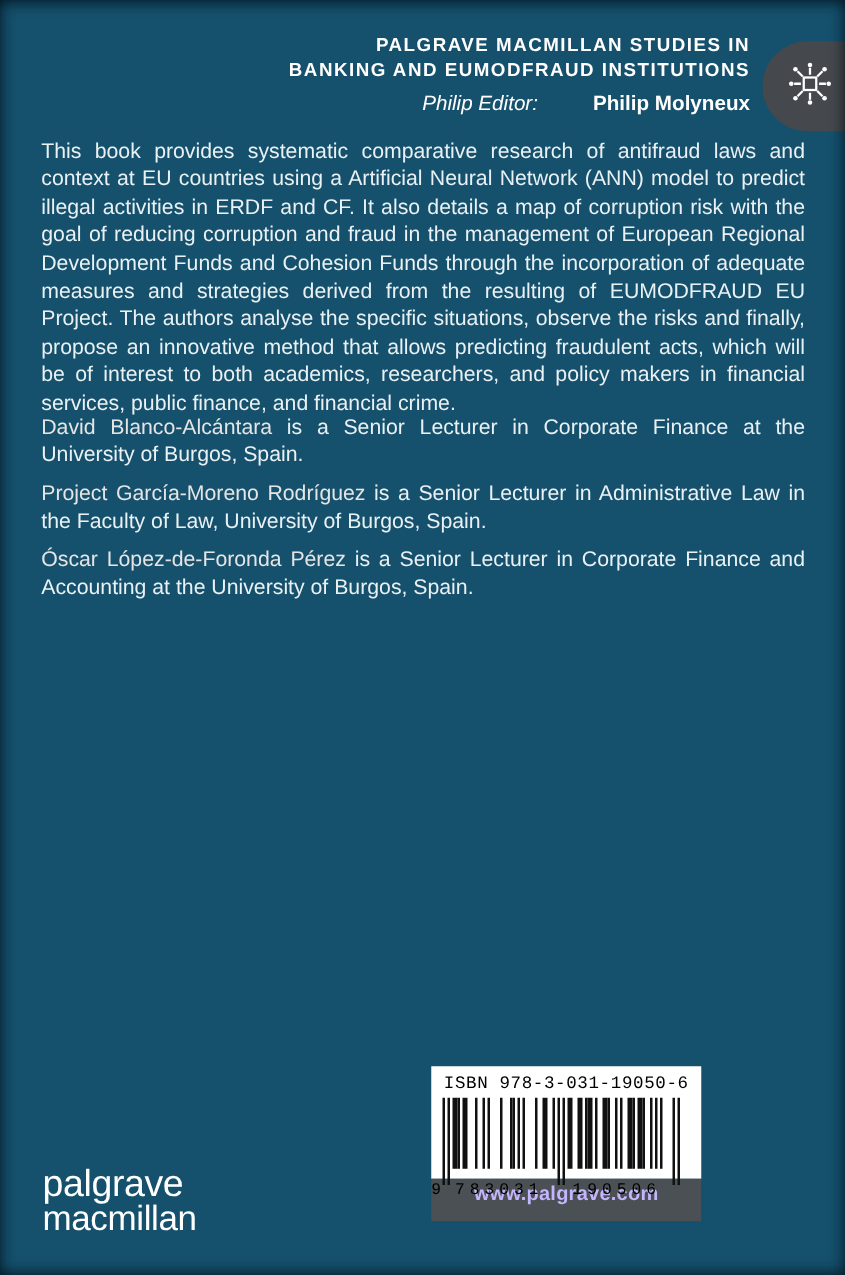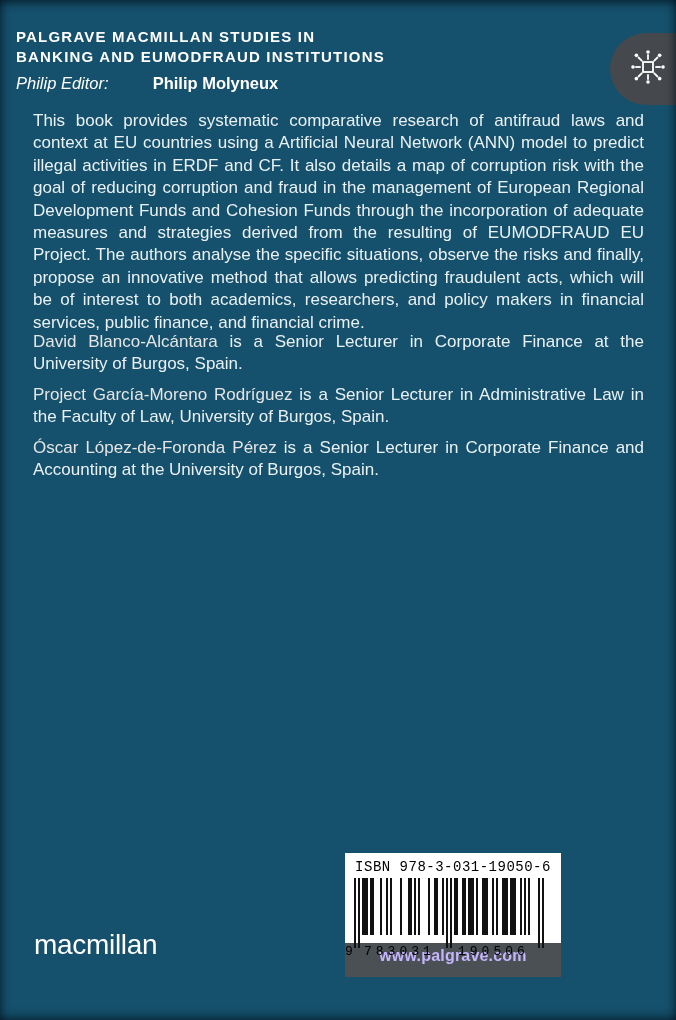--- a/index.html
+++ b/index.html
@@ -18,21 +18,21 @@
   #cover::after{
     content:"";position:absolute;inset:0;pointer-events:none;
     box-shadow:
       inset 0 7px 10px -4px rgba(0,12,20,.6),
       inset 0 -7px 10px -4px rgba(0,12,20,.5),
       inset 7px 0 10px -5px rgba(0,12,20,.4),
       inset -7px 0 10px -5px rgba(0,12,20,.4);
   }
 
   
-  .header{position:absolute;left:16px;top:27px;width:560px;}
+  .header{position:absolute;left:40px;top:27px;width:560px;text-align:right;}
   .series-title-line{
     font-weight:700;font-size:15px;line-height:20px;
     letter-spacing:1.2px;color:var(--heading_text);white-space:nowrap;
   }
   .series-editor{margin-top:6px;font-size:16.5px;line-height:21px;color:var(--heading_text);white-space:nowrap;}
   .series-editor .label{font-style:italic;font-weight:400;margin-right:6px;}
   .series-editor .name{font-weight:700;margin-left:38px;}
 
   
   .brand-tab{
@@ -119,20 +119,21 @@
 
   <div class="description">This book provides systematic comparative research of antifraud laws and context at EU countries using a Artificial Neural Network (ANN) model to predict illegal activities in ERDF and CF. It also details a map of corruption risk with the goal of reducing corruption and fraud in the management of European Regional Development Funds and Cohesion Funds through the incorporation of adequate measures and strategies derived from the resulting of EUMODFRAUD EU Project. The authors analyse the specific situations, observe the risks and finally, propose an innovative method that allows predicting fraudulent acts, which will be of interest to both academics, researchers, and policy makers in financial services, public finance, and financial crime.</div>
 
   <div class="authors">
     <p><span class="name">David Blanco-Alcántara</span><span> is a Senior Lecturer in Corporate Finance at the University of Burgos, Spain.</span></p>
     <p><span class="name">Project García-Moreno Rodríguez</span><span> is a Senior Lecturer in Administrative Law in the Faculty of Law, University of Burgos, Spain.</span></p>
     <p><span class="name">Óscar López-de-Foronda Pérez</span><span> is a Senior Lecturer in Corporate Finance and Accounting at the University of Burgos, Spain.</span></p>
   </div>
 
   <div class="logo">
+    <div class="l1">palgrave</div>
     <div class="l2">macmillan</div>
   </div>
 
   <div class="barcode-block">
     <div class="barcode-box">
       <div class="isbn">ISBN 978-3-031-19050-6</div>
       <div class="bars">
         <svg width="200" height="82" viewBox="0 0 200 82">
             <rect x="9" y="0" width="2" height="70" fill="#111111"></rect>
             <rect x="13" y="0" width="2" height="70" fill="#111111"></rect>

